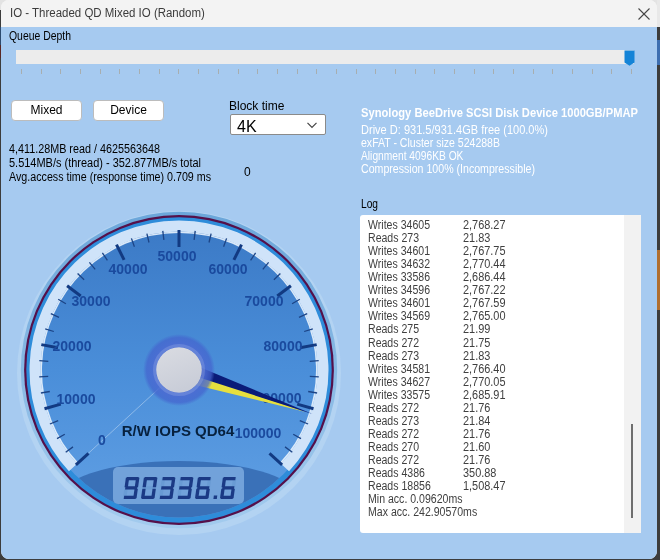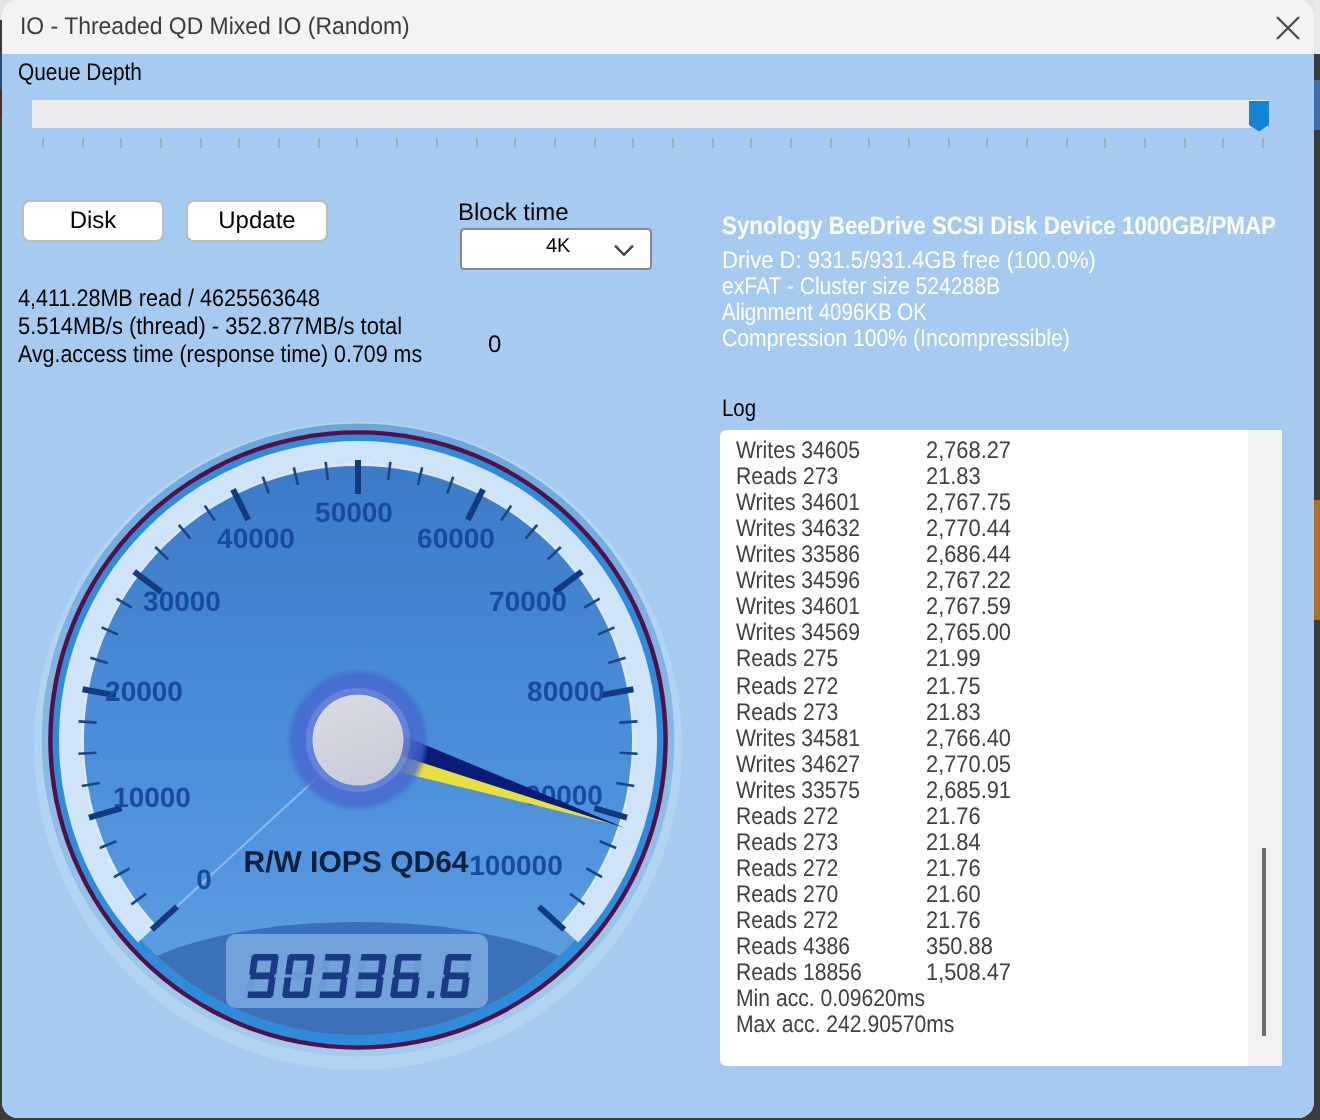--- a/index.html
+++ b/index.html
@@ -56,25 +56,25 @@
 <div style="position:absolute;left:512.0px;top:69px;width:1px;height:4.5px;background:#a7aeb0;"></div>
 <div style="position:absolute;left:531.7px;top:69px;width:1px;height:4.5px;background:#a7aeb0;"></div>
 <div style="position:absolute;left:551.4px;top:69px;width:1px;height:4.5px;background:#a7aeb0;"></div>
 <div style="position:absolute;left:571.0px;top:69px;width:1px;height:4.5px;background:#a7aeb0;"></div>
 <div style="position:absolute;left:590.7px;top:69px;width:1px;height:4.5px;background:#a7aeb0;"></div>
 <div style="position:absolute;left:610.4px;top:69px;width:1px;height:4.5px;background:#a7aeb0;"></div>
 <div style="position:absolute;left:630.1px;top:69px;width:1px;height:4.5px;background:#a7aeb0;"></div>
   <svg style="position:absolute;left:623px;top:49px;" width="12" height="18">
     <path d="M0.5 1.5 H10.5 V13.5 L5.5 16.8 L0.5 13.5 Z" fill="#1584d7"></path>
   </svg>
-  <div class="btn" style="left:10px;top:100px;">Disk</div>
-  <div class="btn" style="left:92px;top:100px;">Update</div>
+  <div class="btn" style="left:10px;top:100px;">Mixed</div>
+  <div class="btn" style="left:92px;top:100px;">Device</div>
   <div class="blk" style="left:228px;top:99px;">Block time</div>
   <div style="position:absolute;left:229px;top:114px;width:96px;height:21px;background:#fff;border:1px solid #8a8a8a;border-radius:2px;">
-    <span style="position:absolute;left:6px;top:3px;font-size:10px;margin-left:36px;">4K</span>
+    <span style="position:absolute;left:6px;top:3px;font-size:16px;">4K</span>
     <svg style="position:absolute;right:8px;top:7px;" width="10" height="7">
         <path d="M0.5 0.8 L5 5.4 L9.5 0.8" fill="none" stroke="#444" stroke-width="1.2"></path>
       </svg>
   </div>
   <div class="blk" style="left:8px;top:142px;transform:scaleX(0.899);transform-origin:left center;">4,411.28MB read / 4625563648</div>
   <div class="blk" style="left:8px;top:156px;transform:scaleX(0.914);transform-origin:left center;">5.514MB/s (thread) - 352.877MB/s total</div>
   <div class="blk" style="left:8px;top:170px;transform:scaleX(0.892);transform-origin:left center;">Avg.access time (response time) 0.709 ms</div>
   <div class="blk" style="left:243px;top:165px;">0</div>
 
   <div class="wht" style="left:360px;top:106px;font-weight:700;font-size:12.5px;transform:scaleX(0.894);transform-origin:left center;">Synology BeeDrive SCSI Disk Device 1000GB/PMAP</div>

